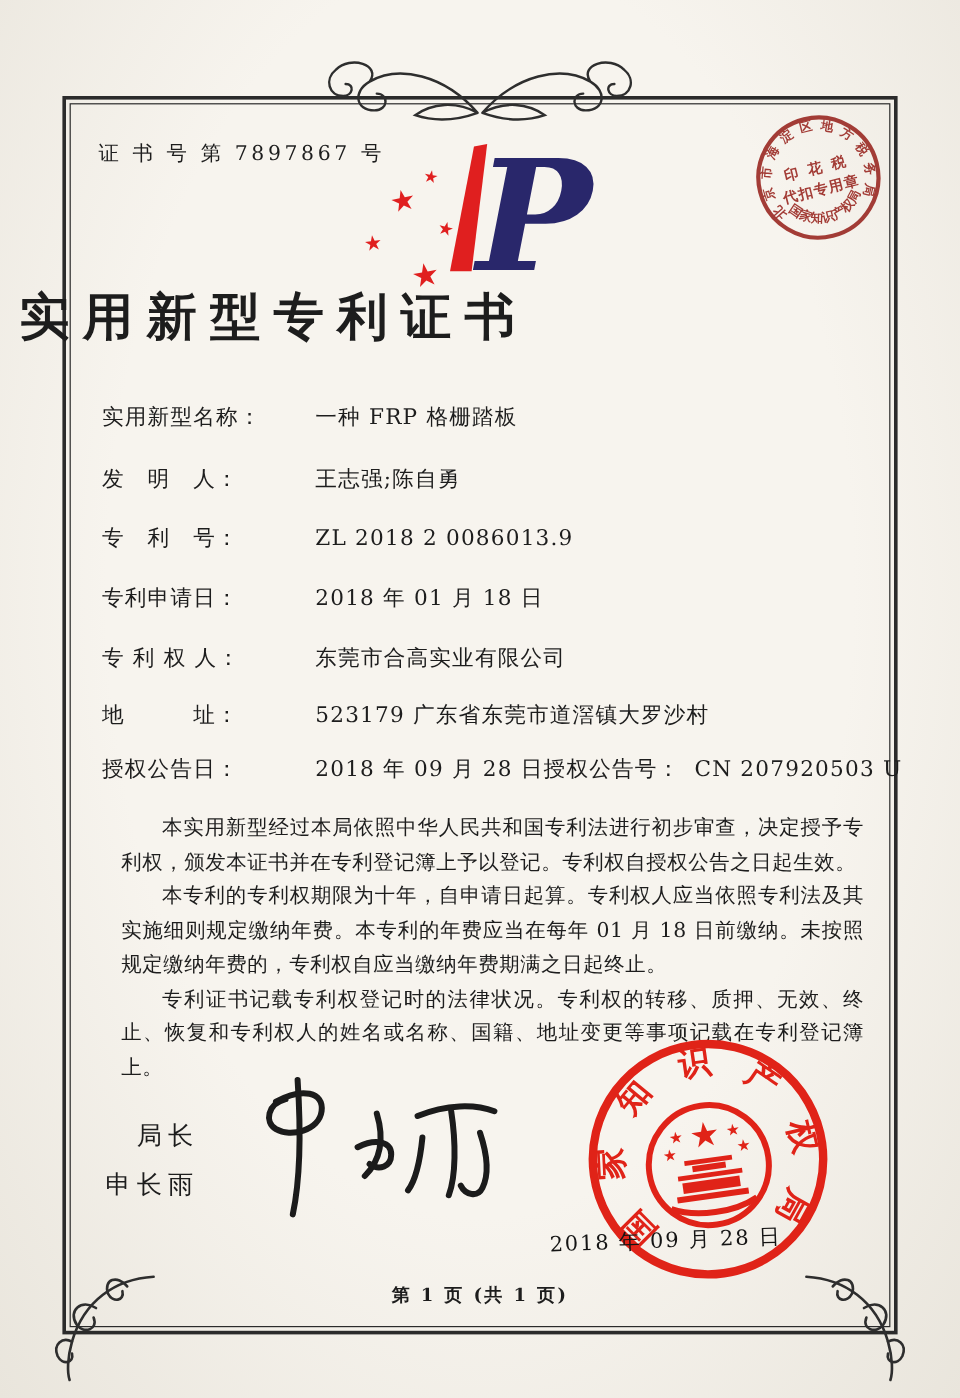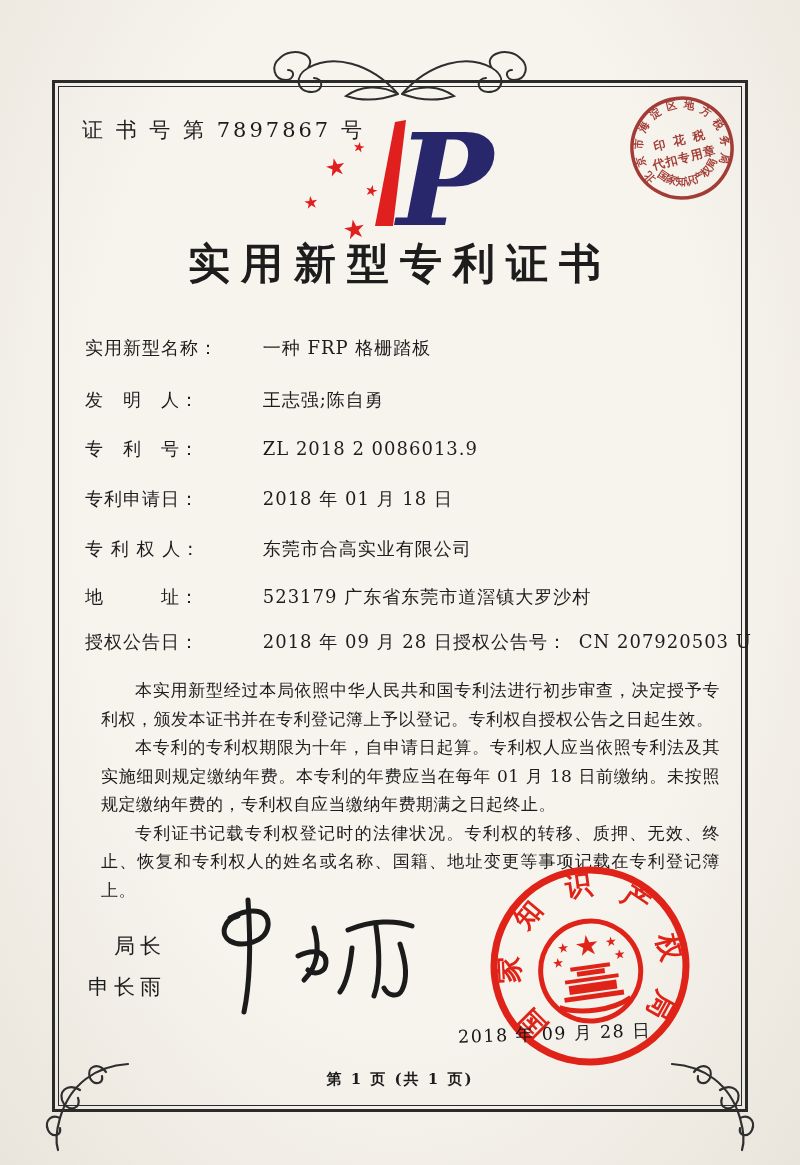--- a/index.html
+++ b/index.html
@@ -5,24 +5,24 @@
   html,body{margin:0;padding:0;background:#d8d5ce;}
   .page{
     position:relative;width:800px;height:1165px;margin:0 auto;overflow:hidden;
     background:#f2efe8;
     background-image:radial-gradient(ellipse at 50% 42%, #f7f4ee 55%, #e9e5dc 100%);
     font-family:"DejaVu Serif","Liberation Serif",serif;
     color:#1d1d1d;
   }
   .frame{position:absolute;left:52px;right:52px;top:80px;bottom:53px;border:3px solid #2b2b2b;}
   .frame-inner{position:absolute;inset:3px;border:1px solid #2b2b2b;}
-  .cert-no{position:absolute;left:82px;top:116px;font-size:21px;letter-spacing:3px;z-index:3;}
+  .cert-no{position:absolute;left:82px;top:116px;font-size:17px;letter-spacing:3px;z-index:3;}
   .logo{position:absolute;left:295px;top:108px;z-index:2;}
-  .title{position:absolute;left:0;right:0;top:236px;margin:0;text-align:center;
-         font-size:42px;font-weight:700;letter-spacing:11px;z-index:2;}
+  .title{position:absolute;left:0;right:0;top:236px;margin:0;
+         font-size:42px;font-weight:700;letter-spacing:11px;z-index:2;padding-left:16px;}
   .fields{position:absolute;left:85px;right:78px;top:0;z-index:2;font-size:18px;}
   .frow{position:absolute;left:0;white-space:nowrap;line-height:24px;}
   .flabel{display:inline-block;min-width:172px;letter-spacing:1px;}
   .fvalue{letter-spacing:1px;}
   .grant-no{position:absolute;left:368px;top:0;white-space:nowrap;}
   .grant-no .flabel{min-width:0;margin-right:6px;}
   .bodytext{position:absolute;left:101px;right:80px;top:676px;z-index:2;
             font-size:17px;line-height:28.5px;text-align:justify;}
   .bodytext p{margin:0;text-indent:2em;letter-spacing:0.5px;}
   .officer{position:absolute;left:88px;top:932px;font-size:21px;letter-spacing:5px;z-index:2;text-align:right;}

